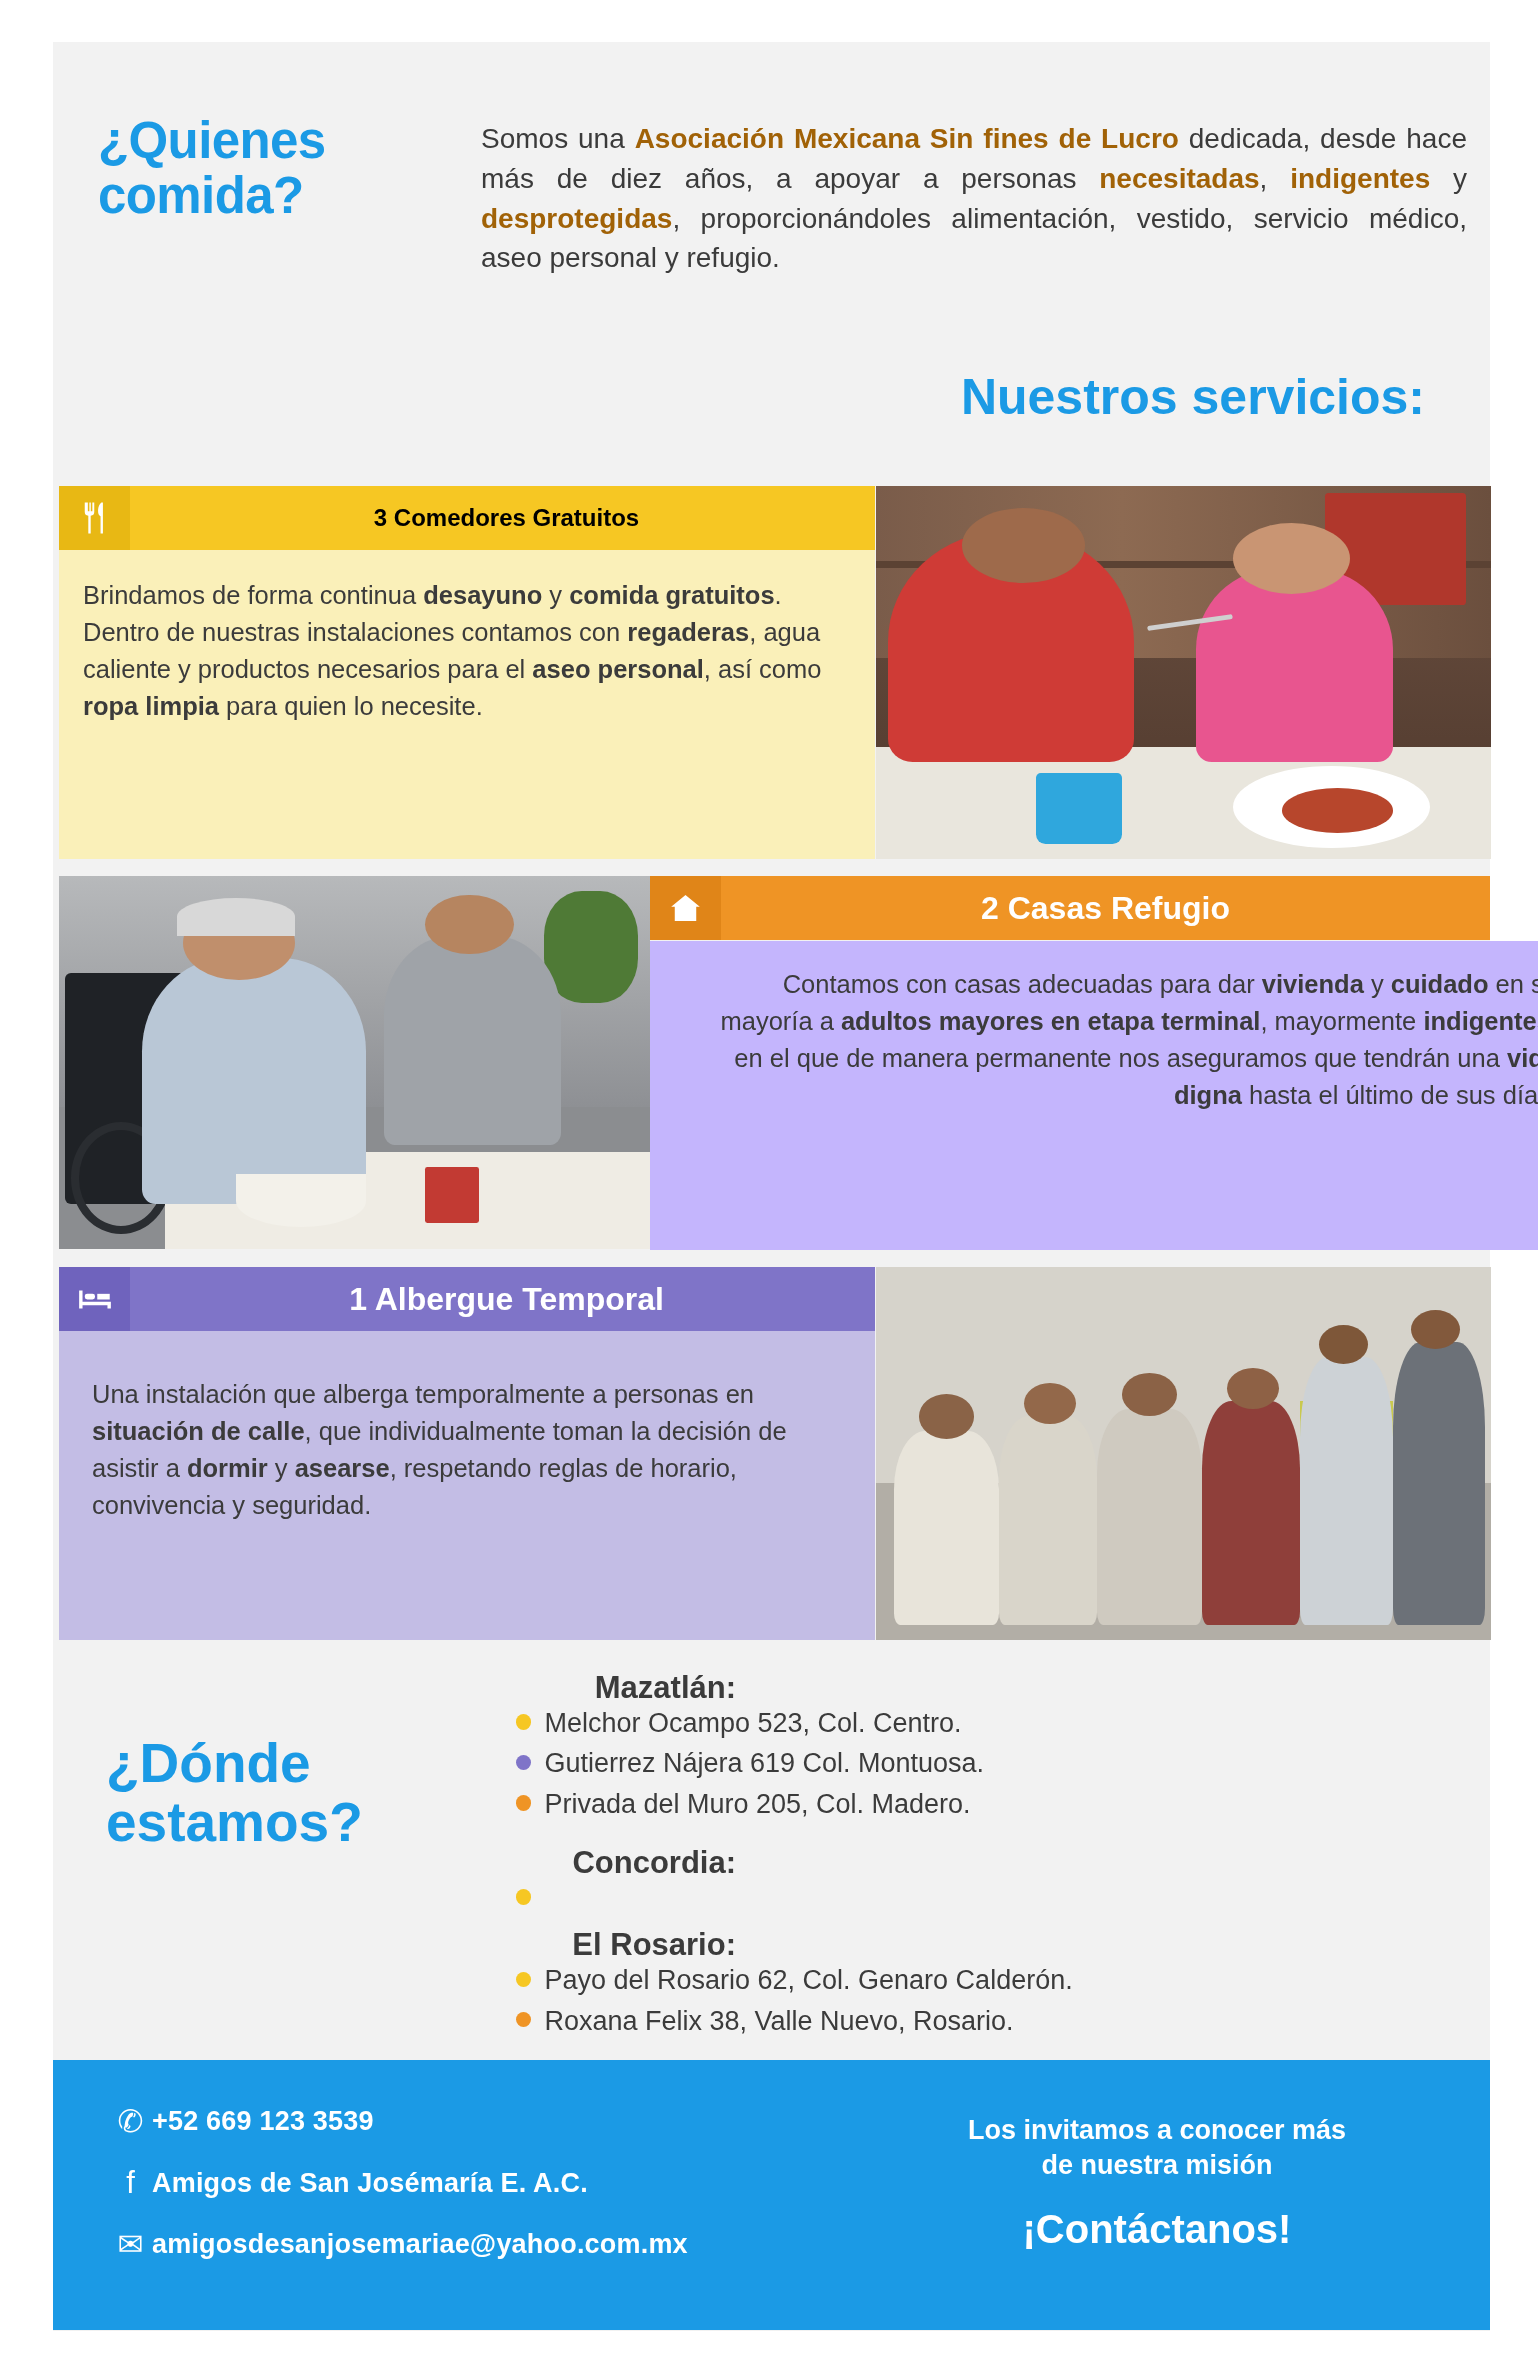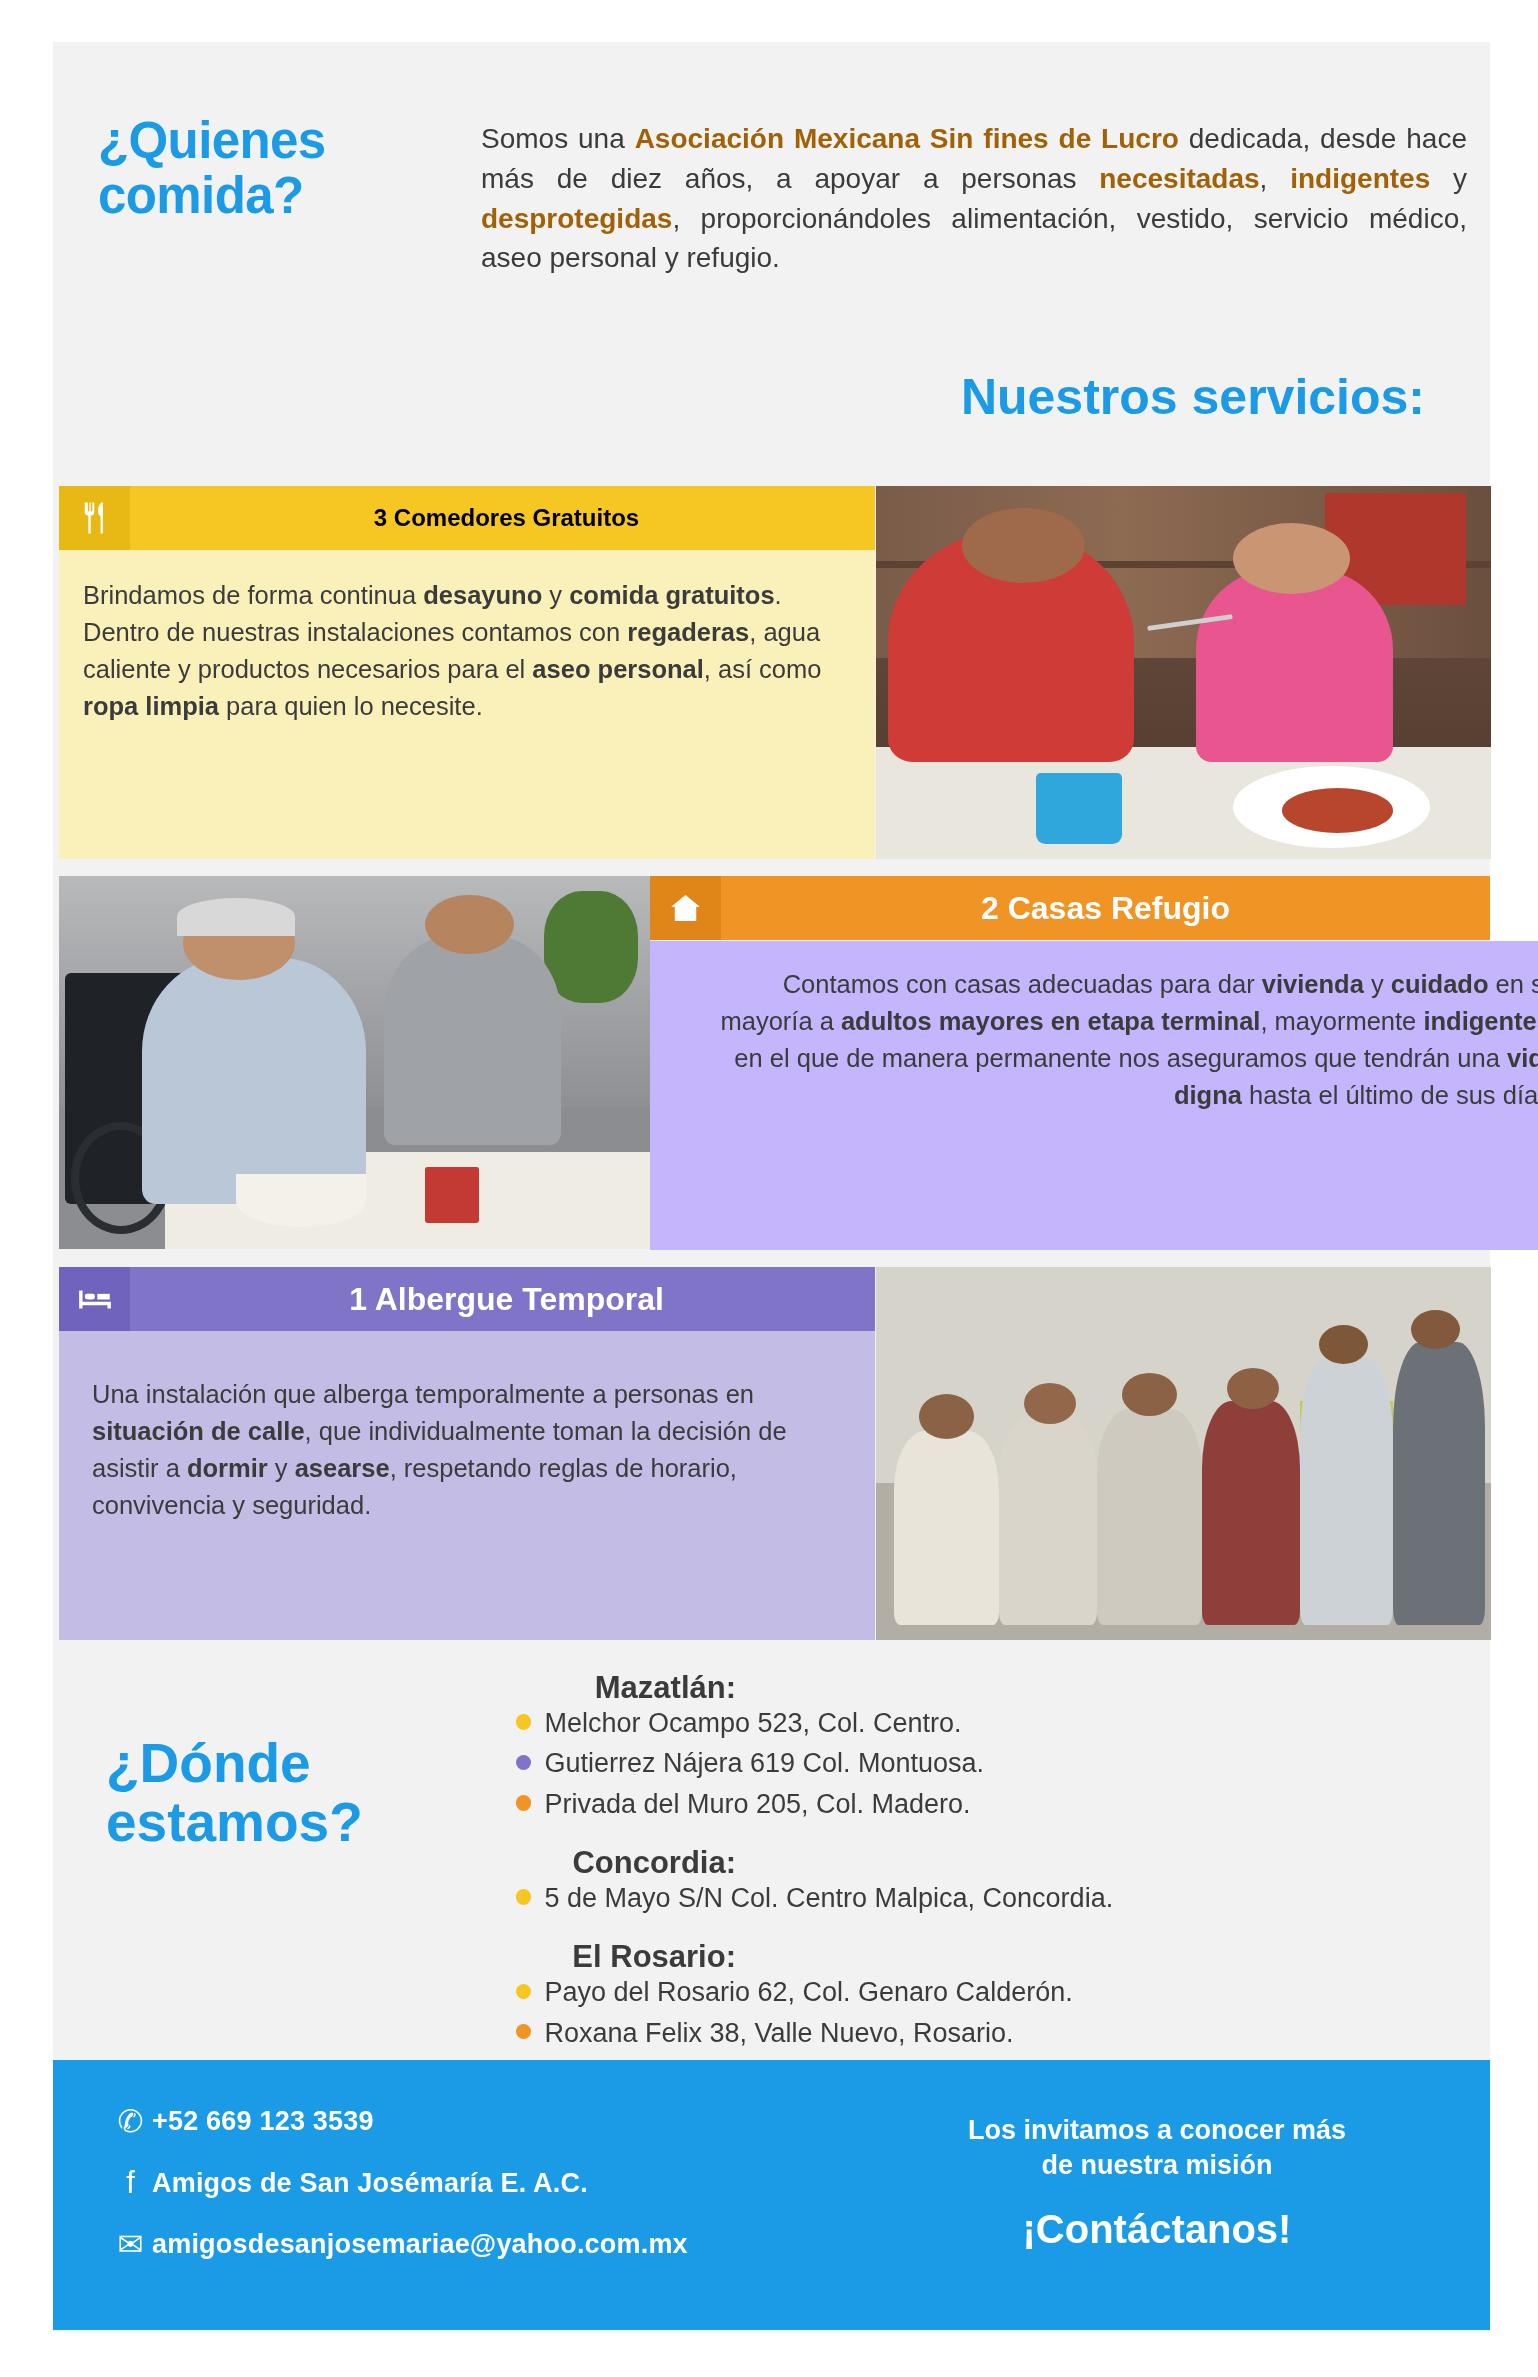--- a/index.html
+++ b/index.html
@@ -468,21 +468,20 @@
             <span class="addr-text">Privada del Muro 205, Col. Madero.</span>
           </div>
         </div>
       </div>
 
       <div class="city-row">
         <div class="city-name">Concordia:</div>
         <div class="addr-group">
           <div class="addr">
             <span class="dot" style="background:#f6c723"></span>
-            <span class="addr-text">5 de Mayo S/N Col. Centro Malpica, Concordia.</span>
           </div>
         </div>
       </div>
 
       <div class="city-row">
         <div class="city-name">El Rosario:</div>
         <div class="addr-group">
           <div class="addr">
             <span class="dot" style="background:#f6c723"></span>
             <span class="addr-text">Payo del Rosario 62, Col. Genaro Calderón.</span>

